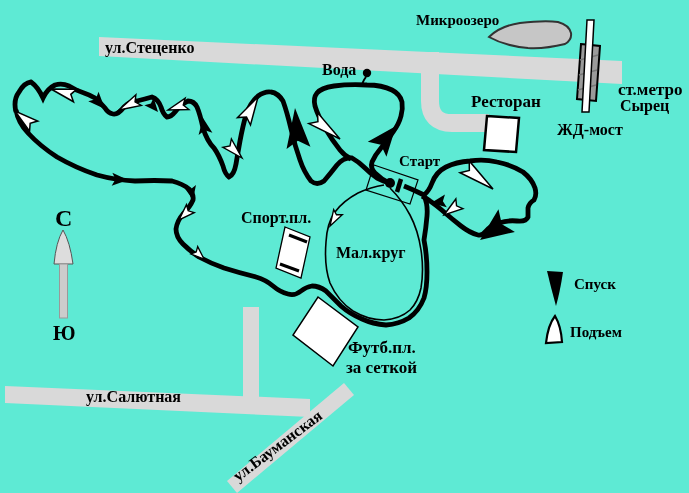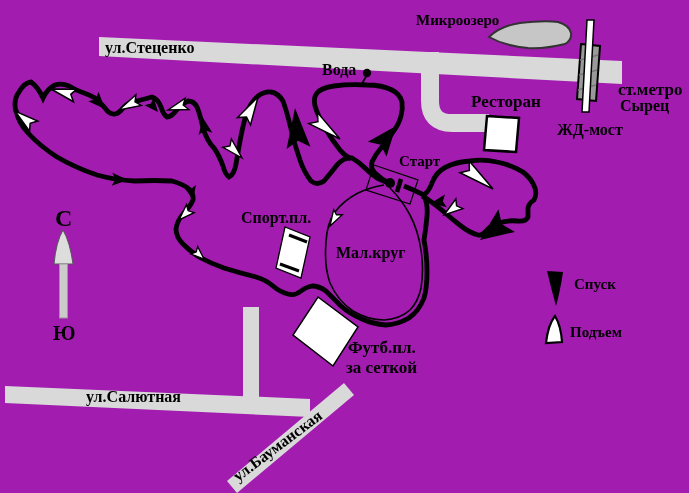--- a/index.html
+++ b/index.html
@@ -1,16 +1,16 @@
 <!DOCTYPE html>
 <html><head>
 <meta charset="utf-8">
 <style>
   html,body{margin:0;padding:0;background:#ffffff;}
-  #map{position:relative;width:689px;height:493px;background:#a21caf;overflow:hidden;}
+  #map{position:relative;width:689px;height:493px;background:#5eead4;overflow:hidden;}
   svg{position:absolute;left:0;top:0;}
   text{font-family:"Liberation Serif",serif;font-weight:bold;fill:#000;}
 </style>
 </head>
 <body>
 <div id="map">
 <svg width="689" height="493" viewBox="0 0 689 493">
 
 <g>
         <polygon points="99,37 622,61 622,84 99,56" fill="#d9d9d9"></polygon>

